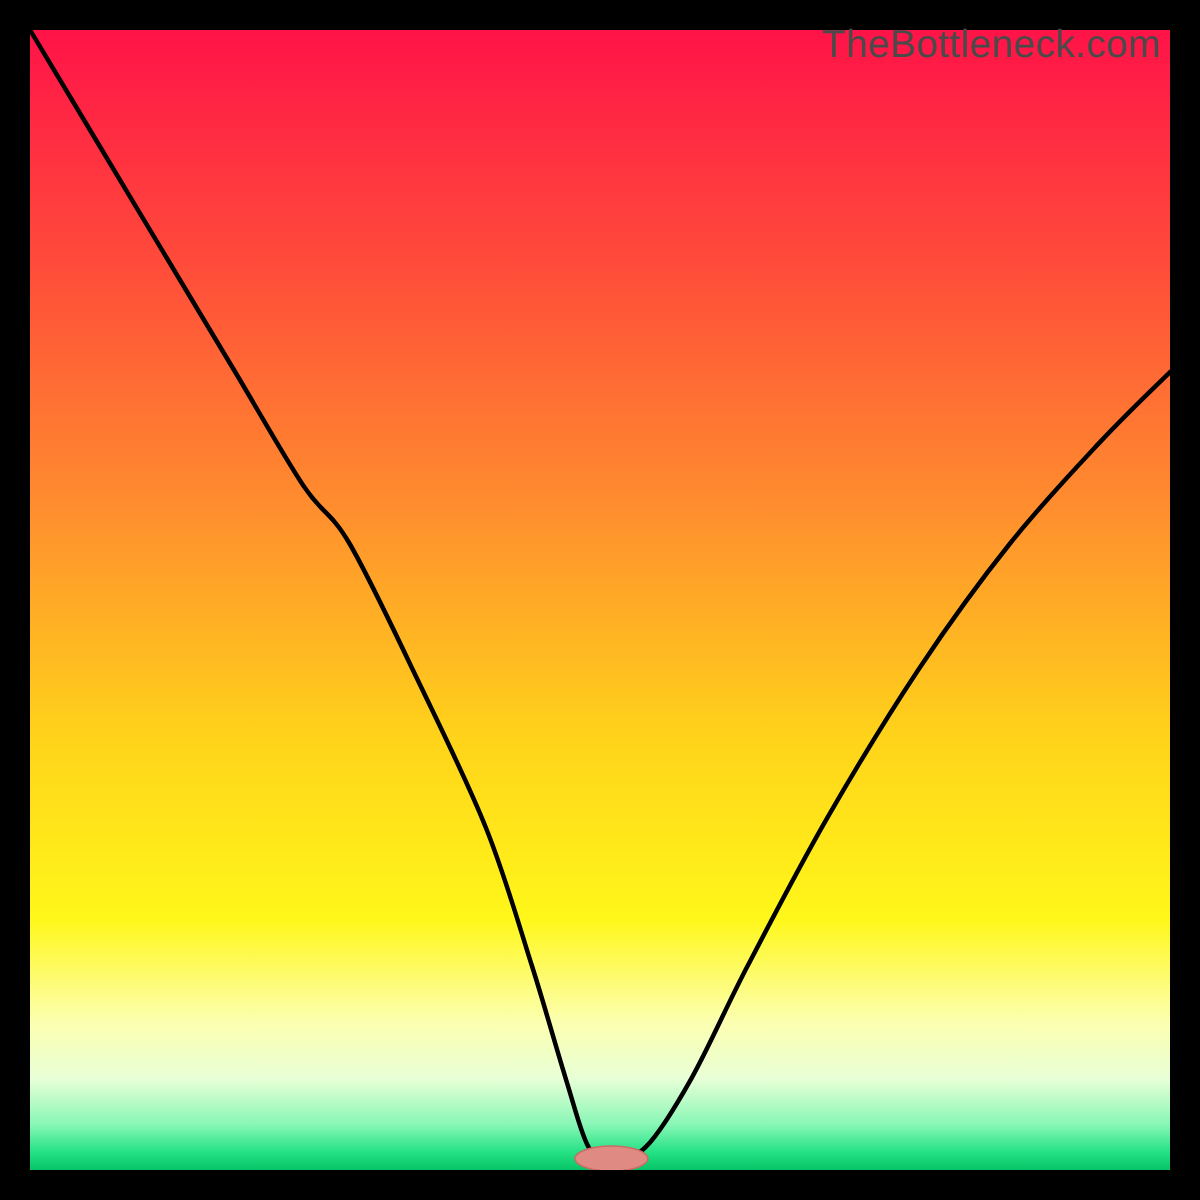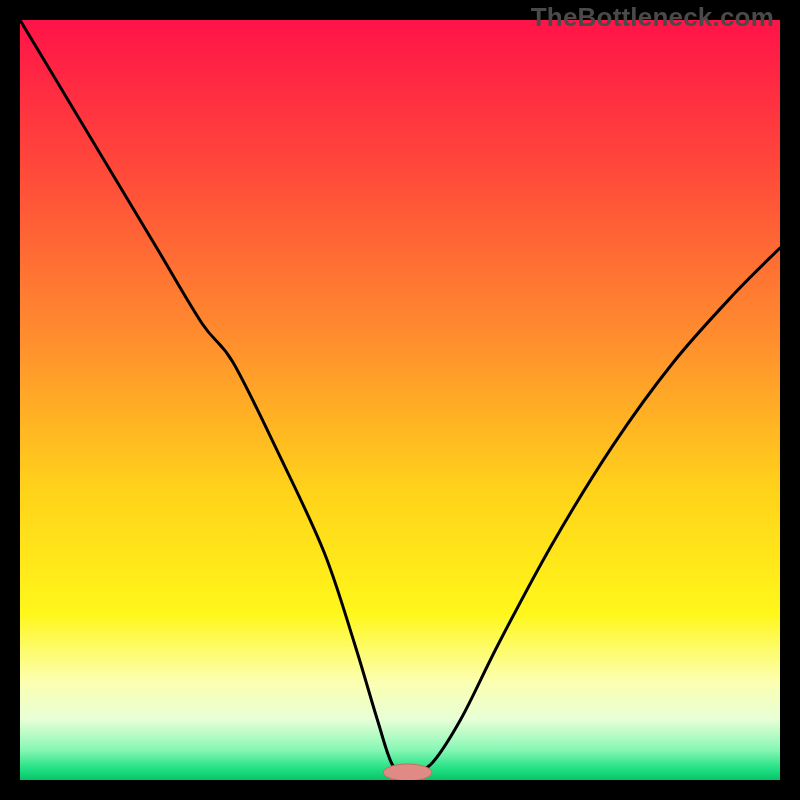--- a/index.html
+++ b/index.html
@@ -21,25 +21,25 @@
   }
   .plot {
     position: absolute;
     left: 0;
     top: 0;
     width: 760px;
     height: 760px;
   }
   .watermark {
     position: absolute;
-    top: 2px;
+    top: 14px;
     right: 26px;
     color: #4a4a4a;
     font-size: 26px;
-    font-weight: 700;
+    font-weight: 400;
     letter-spacing: 0.2px;
     user-select: none;
   }
   svg { display: block; }
 </style>
 </head>
 <body>
 
 <div class="frame">
   <svg class="plot" viewBox="0 0 760 760" preserveAspectRatio="none">

